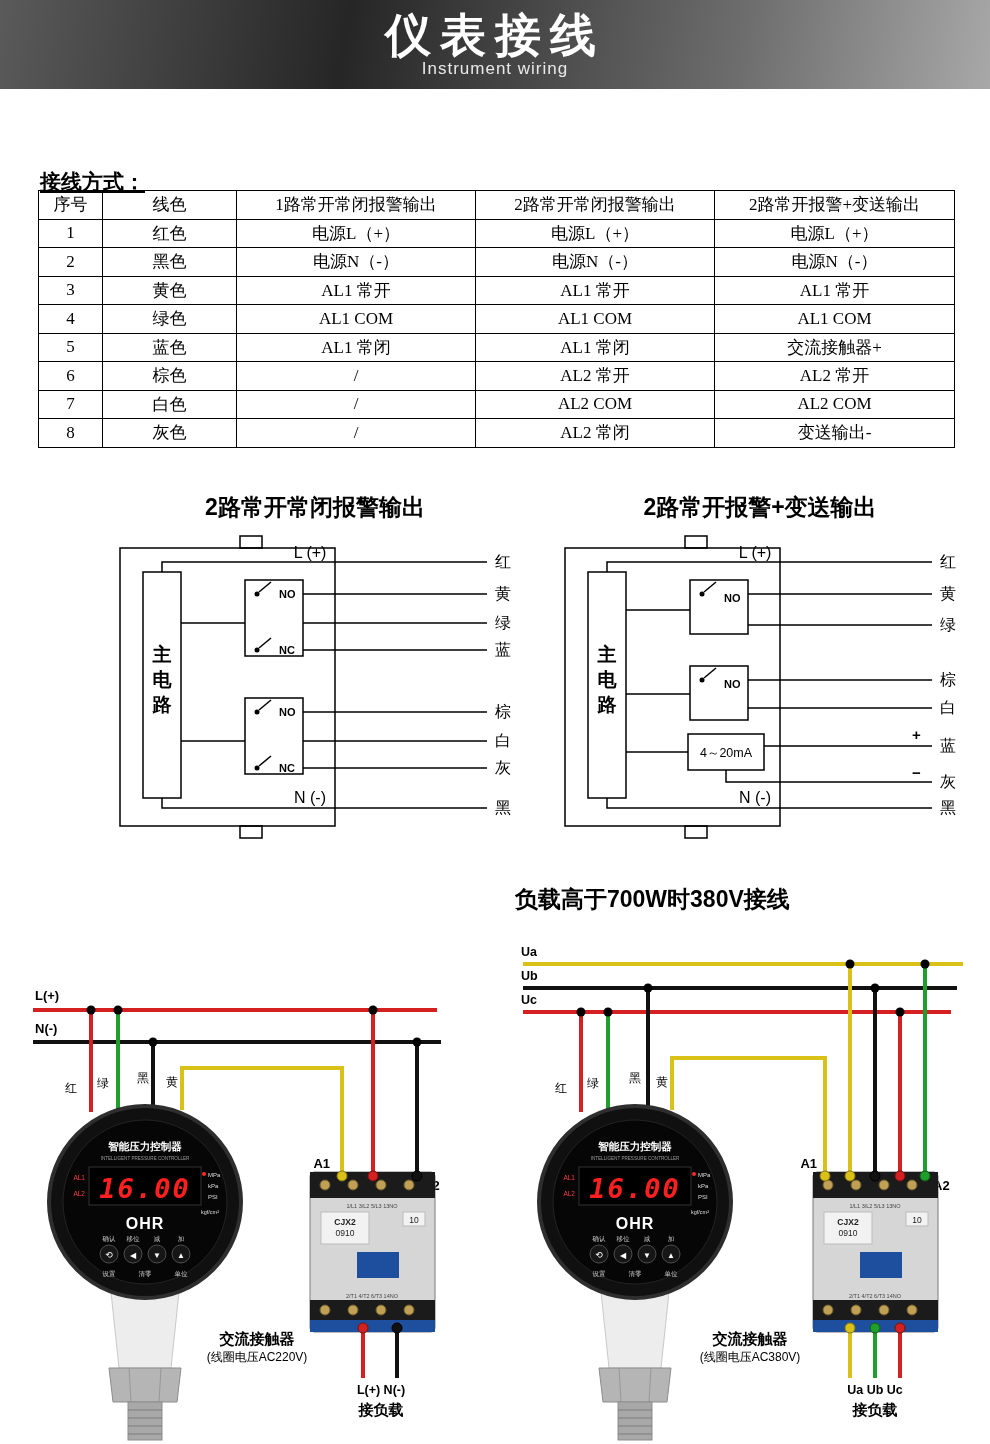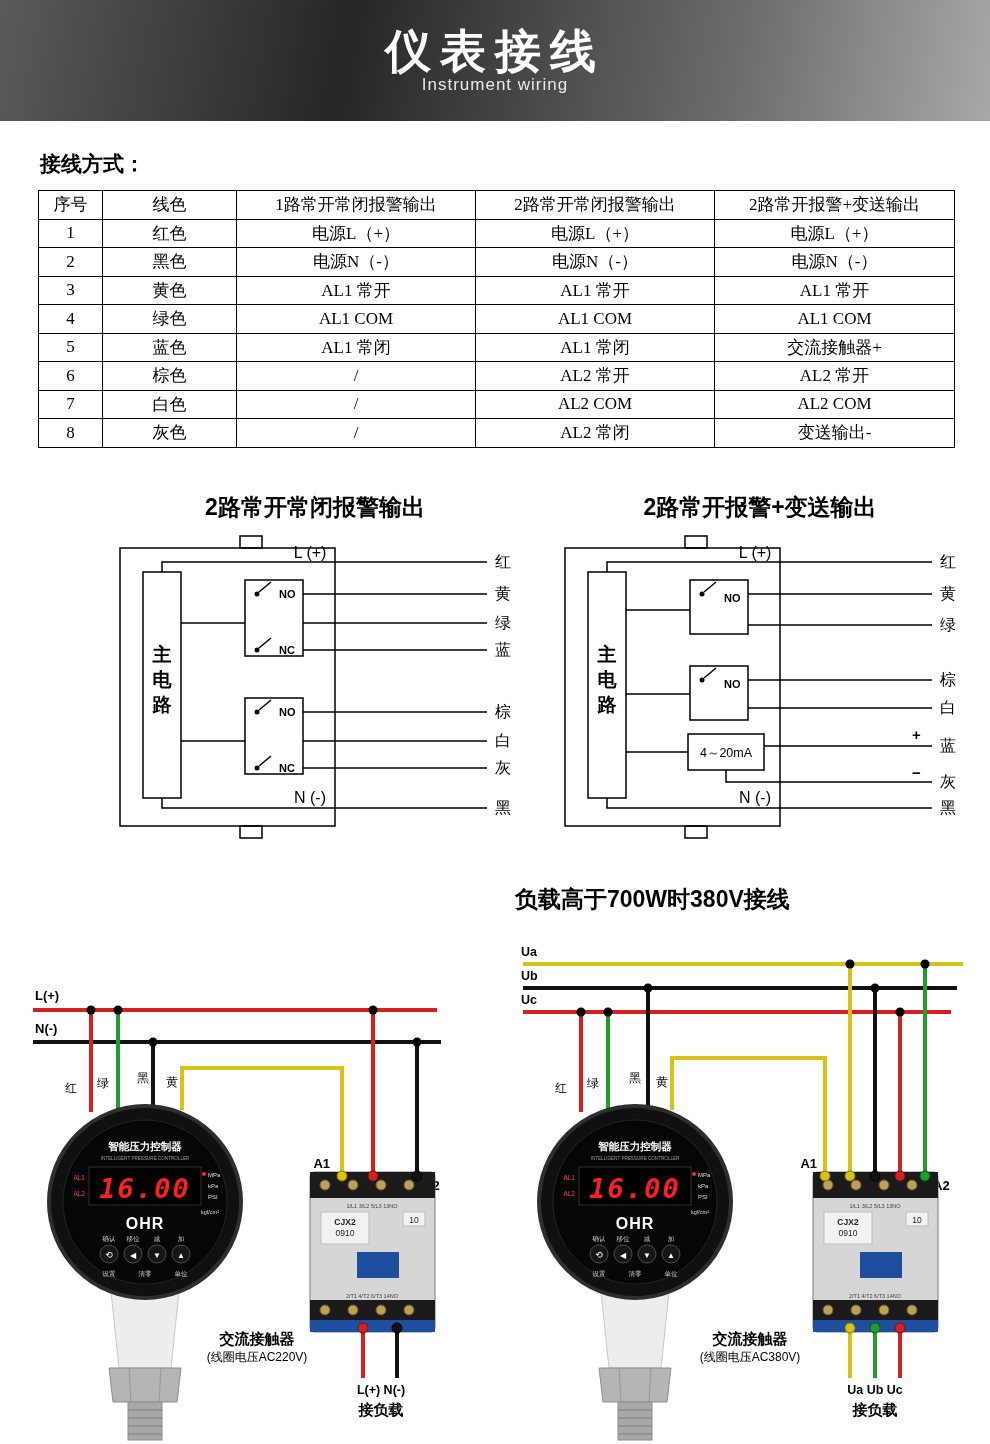--- a/index.html
+++ b/index.html
@@ -1,23 +1,23 @@
 <!DOCTYPE html>
 <html><head>
 <meta charset="utf-8">
 <style>
   html,body{margin:0;padding:0;background:#fff;}
   .page{position:relative;width:990px;height:1444px;background:#fff;overflow:hidden;
         font-family:"Liberation Sans",sans-serif;color:#000;}
-  .banner{position:absolute;left:0;top:0;width:990px;height:121px;
+  .banner{position:absolute;left:0;top:0;width:990px;height:89px;
           background:linear-gradient(100deg,#5a5a5a 0%,#262626 35%,#6e6e6e 75%,#a8a8a8 100%);
           display:flex;flex-direction:column;align-items:center;justify-content:center;}
   .banner-title{font-size:46px;font-weight:700;color:#ffffff;letter-spacing:9px;line-height:1.1;}
   .banner-sub{font-size:17px;color:#e8e8e8;letter-spacing:1px;margin-top:-2px;text-align:right;}
-  .method-label{position:absolute;left:40px;top:150px;font:700 21px "Liberation Serif",serif;}
+  .method-label{position:absolute;left:40px;top:168px;font:700 21px "Liberation Serif",serif;text-decoration:underline;}
   table.wiring{position:absolute;left:38px;top:190px;width:916px;border-collapse:collapse;table-layout:fixed;}
   table.wiring th,table.wiring td{border:1.5px solid #000;height:27.5px;text-align:center;
           font:17px "Liberation Serif",serif;font-weight:normal;padding:0 0;margin-top:19px;}
   .diag-title{position:absolute;width:430px;text-align:center;font:700 23px "Liberation Sans",sans-serif;}
   .load-title{position:absolute;font:700 23px "Liberation Sans",sans-serif;}
   svg{position:absolute;}
   svg text{font-family:"Liberation Sans",sans-serif;}
   .seg{font-family:"DejaVu Sans Mono",monospace;font-style:italic;}
 </style>
 </head>

